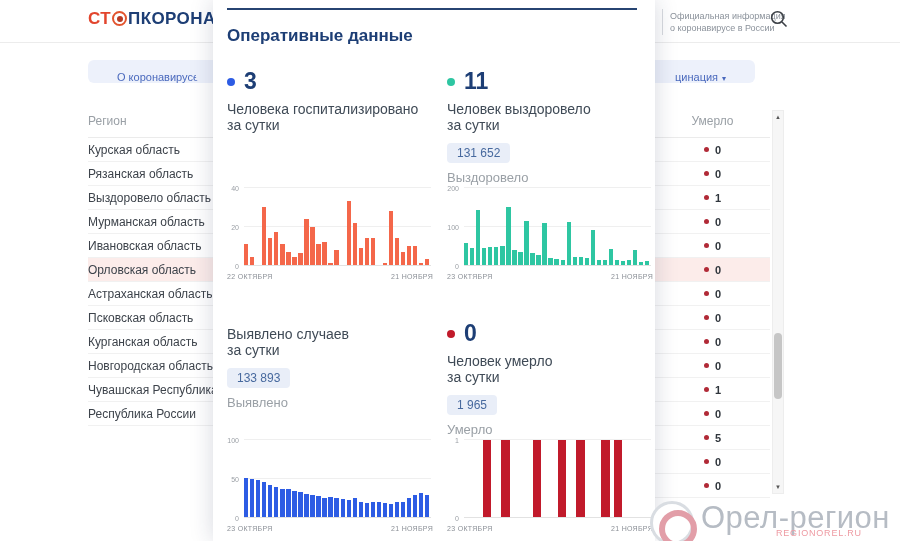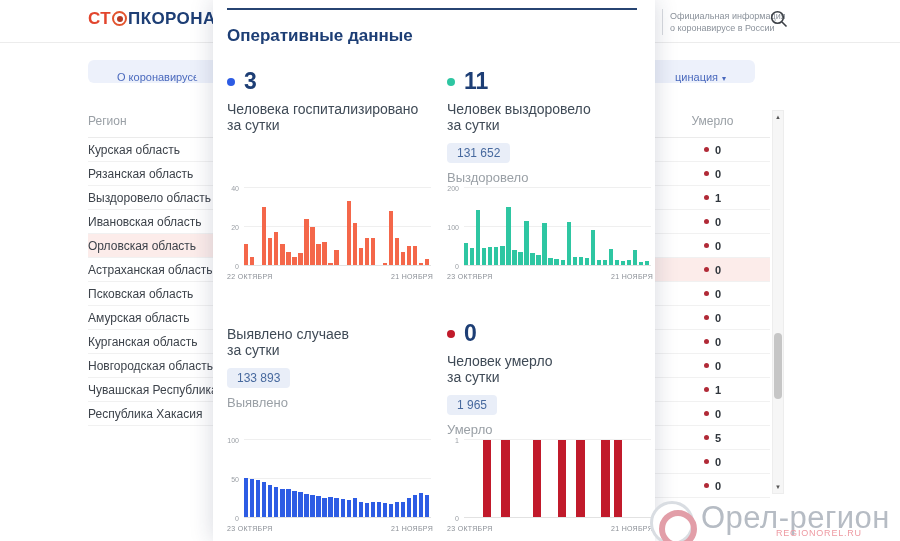--- a/index.html
+++ b/index.html
@@ -125,29 +125,29 @@
     <span>цинация</span>
     <span class="caret">▾</span>
   </div>
 
   <div class="tableL">
     <div class="thead">Регион</div>
     <div id="region-list">
         <div class="trow">Курская область</div>
         <div class="trow">Рязанская область</div>
         <div class="trow">Выздоровело область</div>
+        <div class="trow">Мурманская область</div>
         <div class="trow">Ивановская область</div>
         <div class="trow hl">Орловская область</div>
         <div class="trow">Астраханская область</div>
         <div class="trow">Псковская область</div>
-        <div class="trow">Амурская область</div>
         <div class="trow">Курганская область</div>
         <div class="trow">Новгородская область</div>
         <div class="trow">Чувашская Республика</div>
-        <div class="trow">Республика Хакасия</div>
+        <div class="trow">Республика России</div>
       </div>
   </div>
 
   <div class="tableR">
     <div class="thead c">Умерло</div>
     <div id="deaths-list">
         <div class="trow vrow">
           <span class="dot-s"></span>
           <span>0</span>
         </div>

